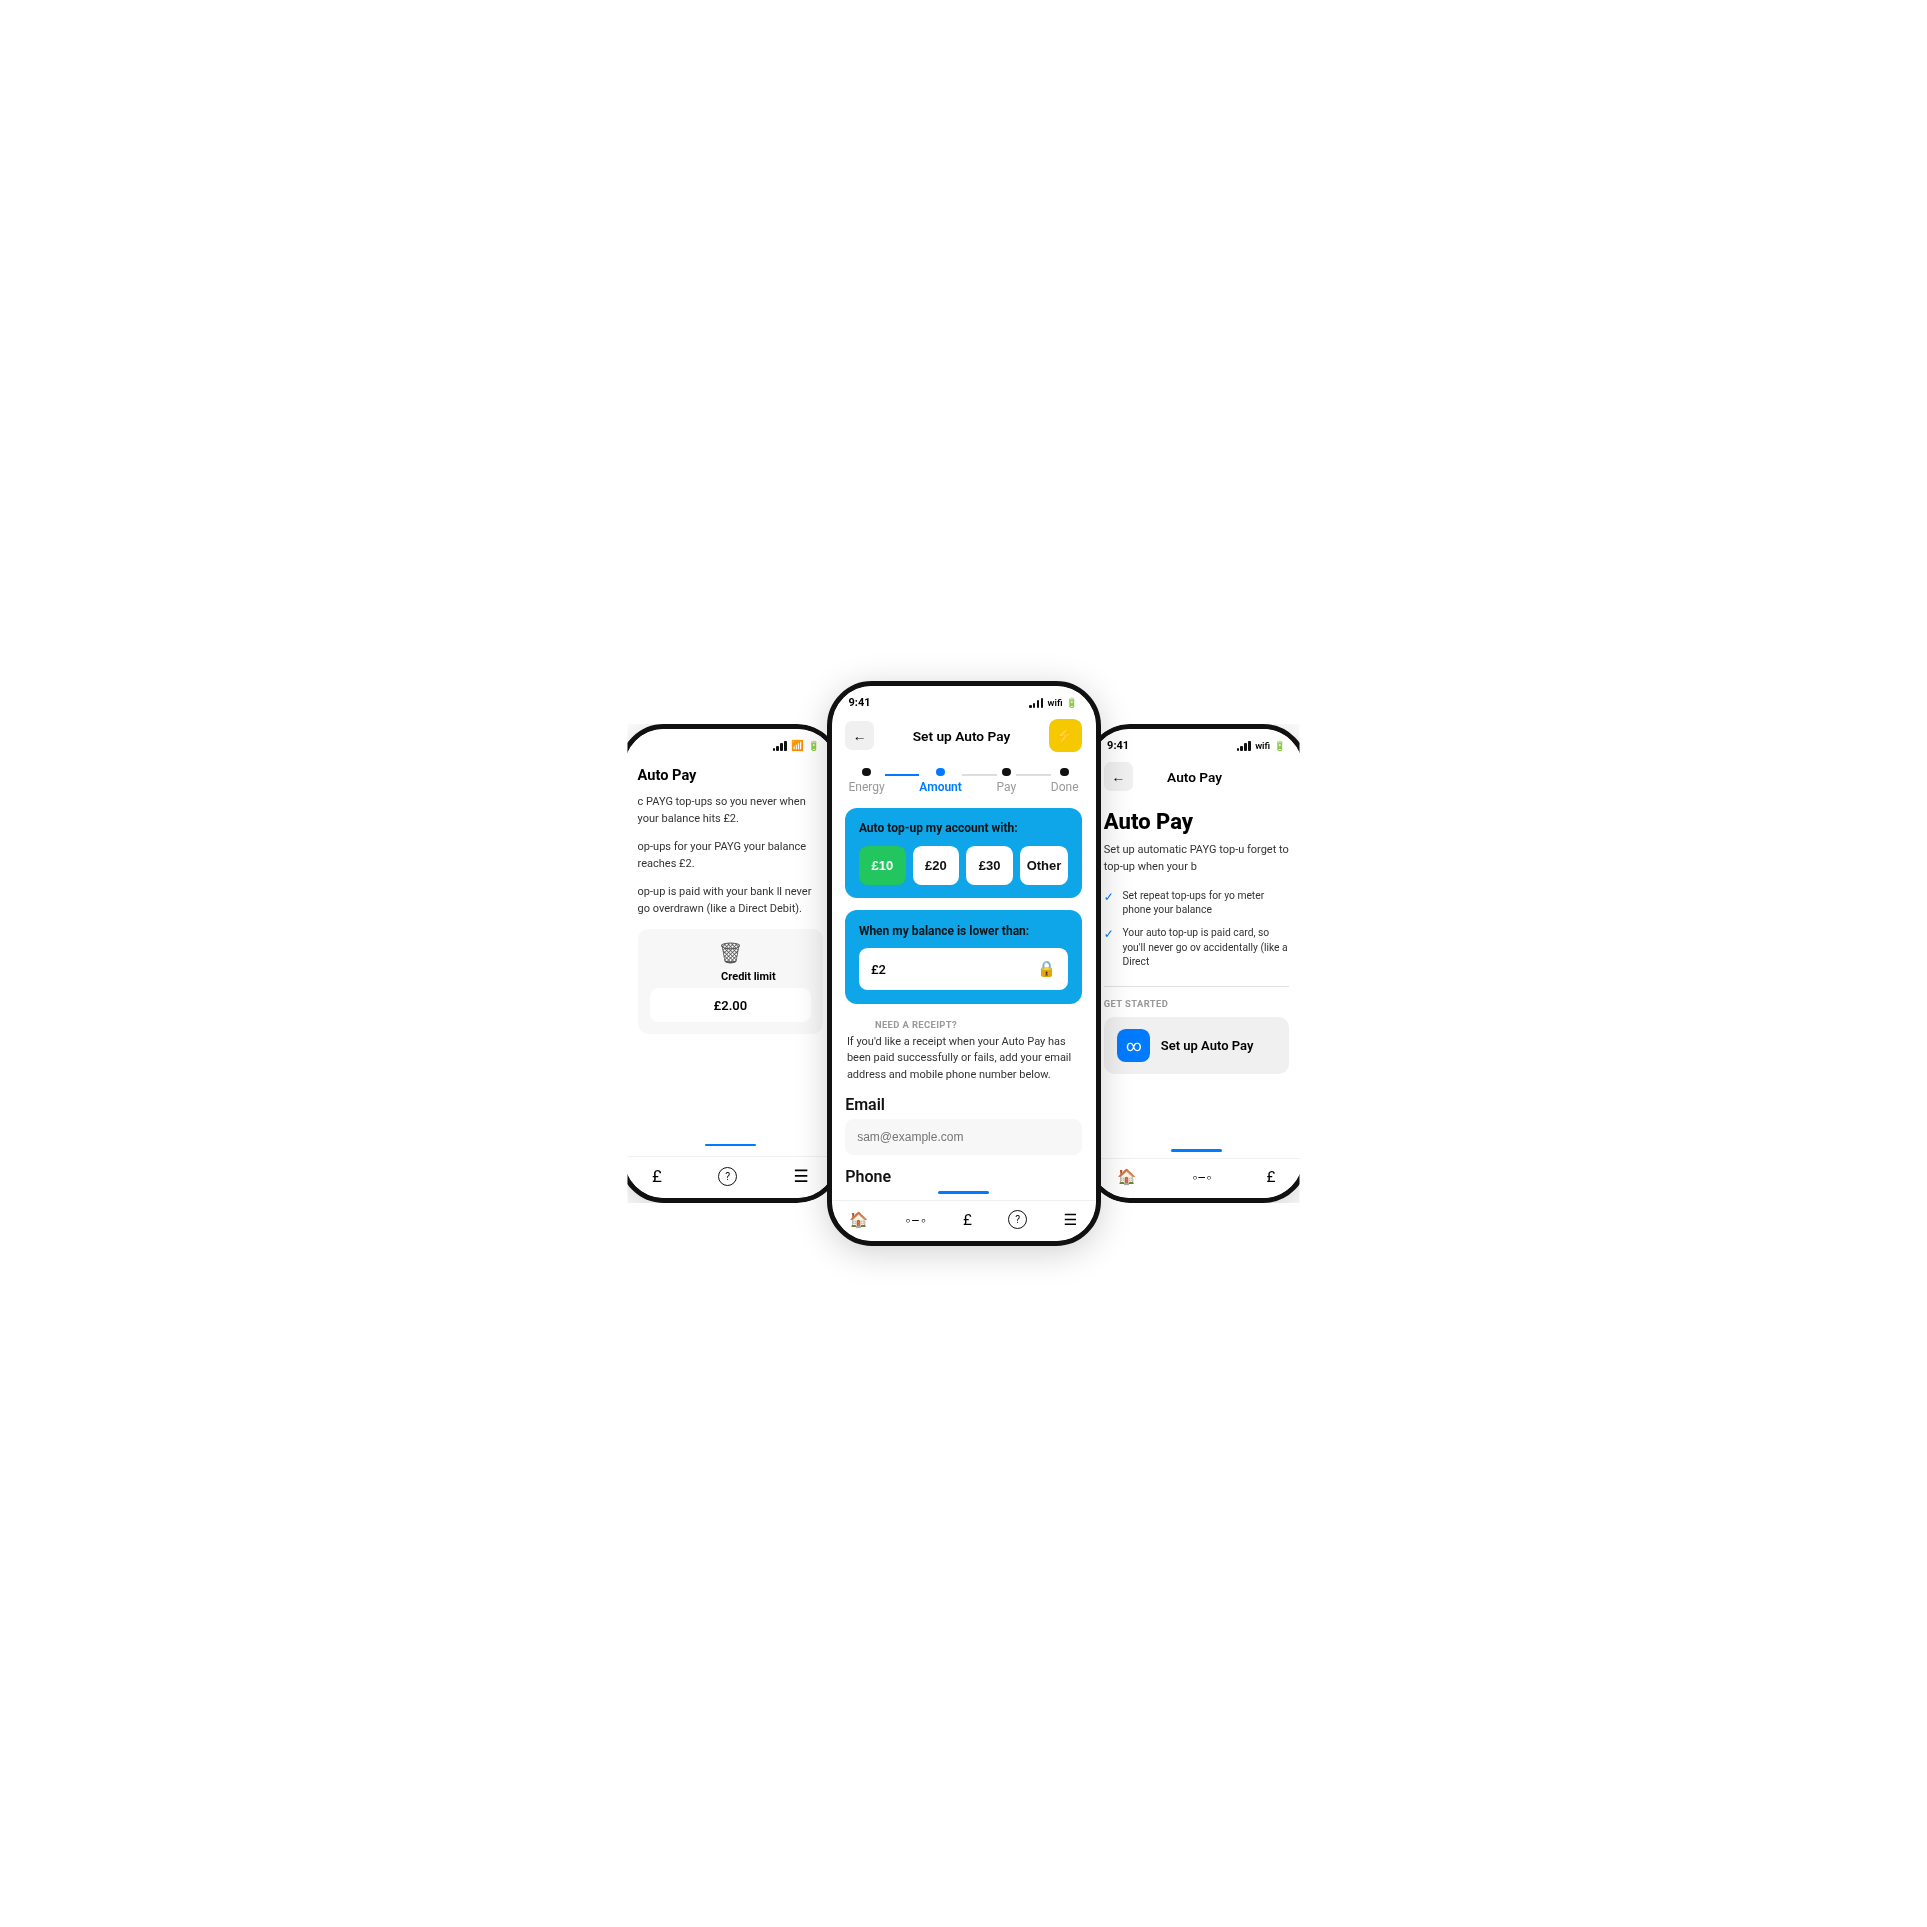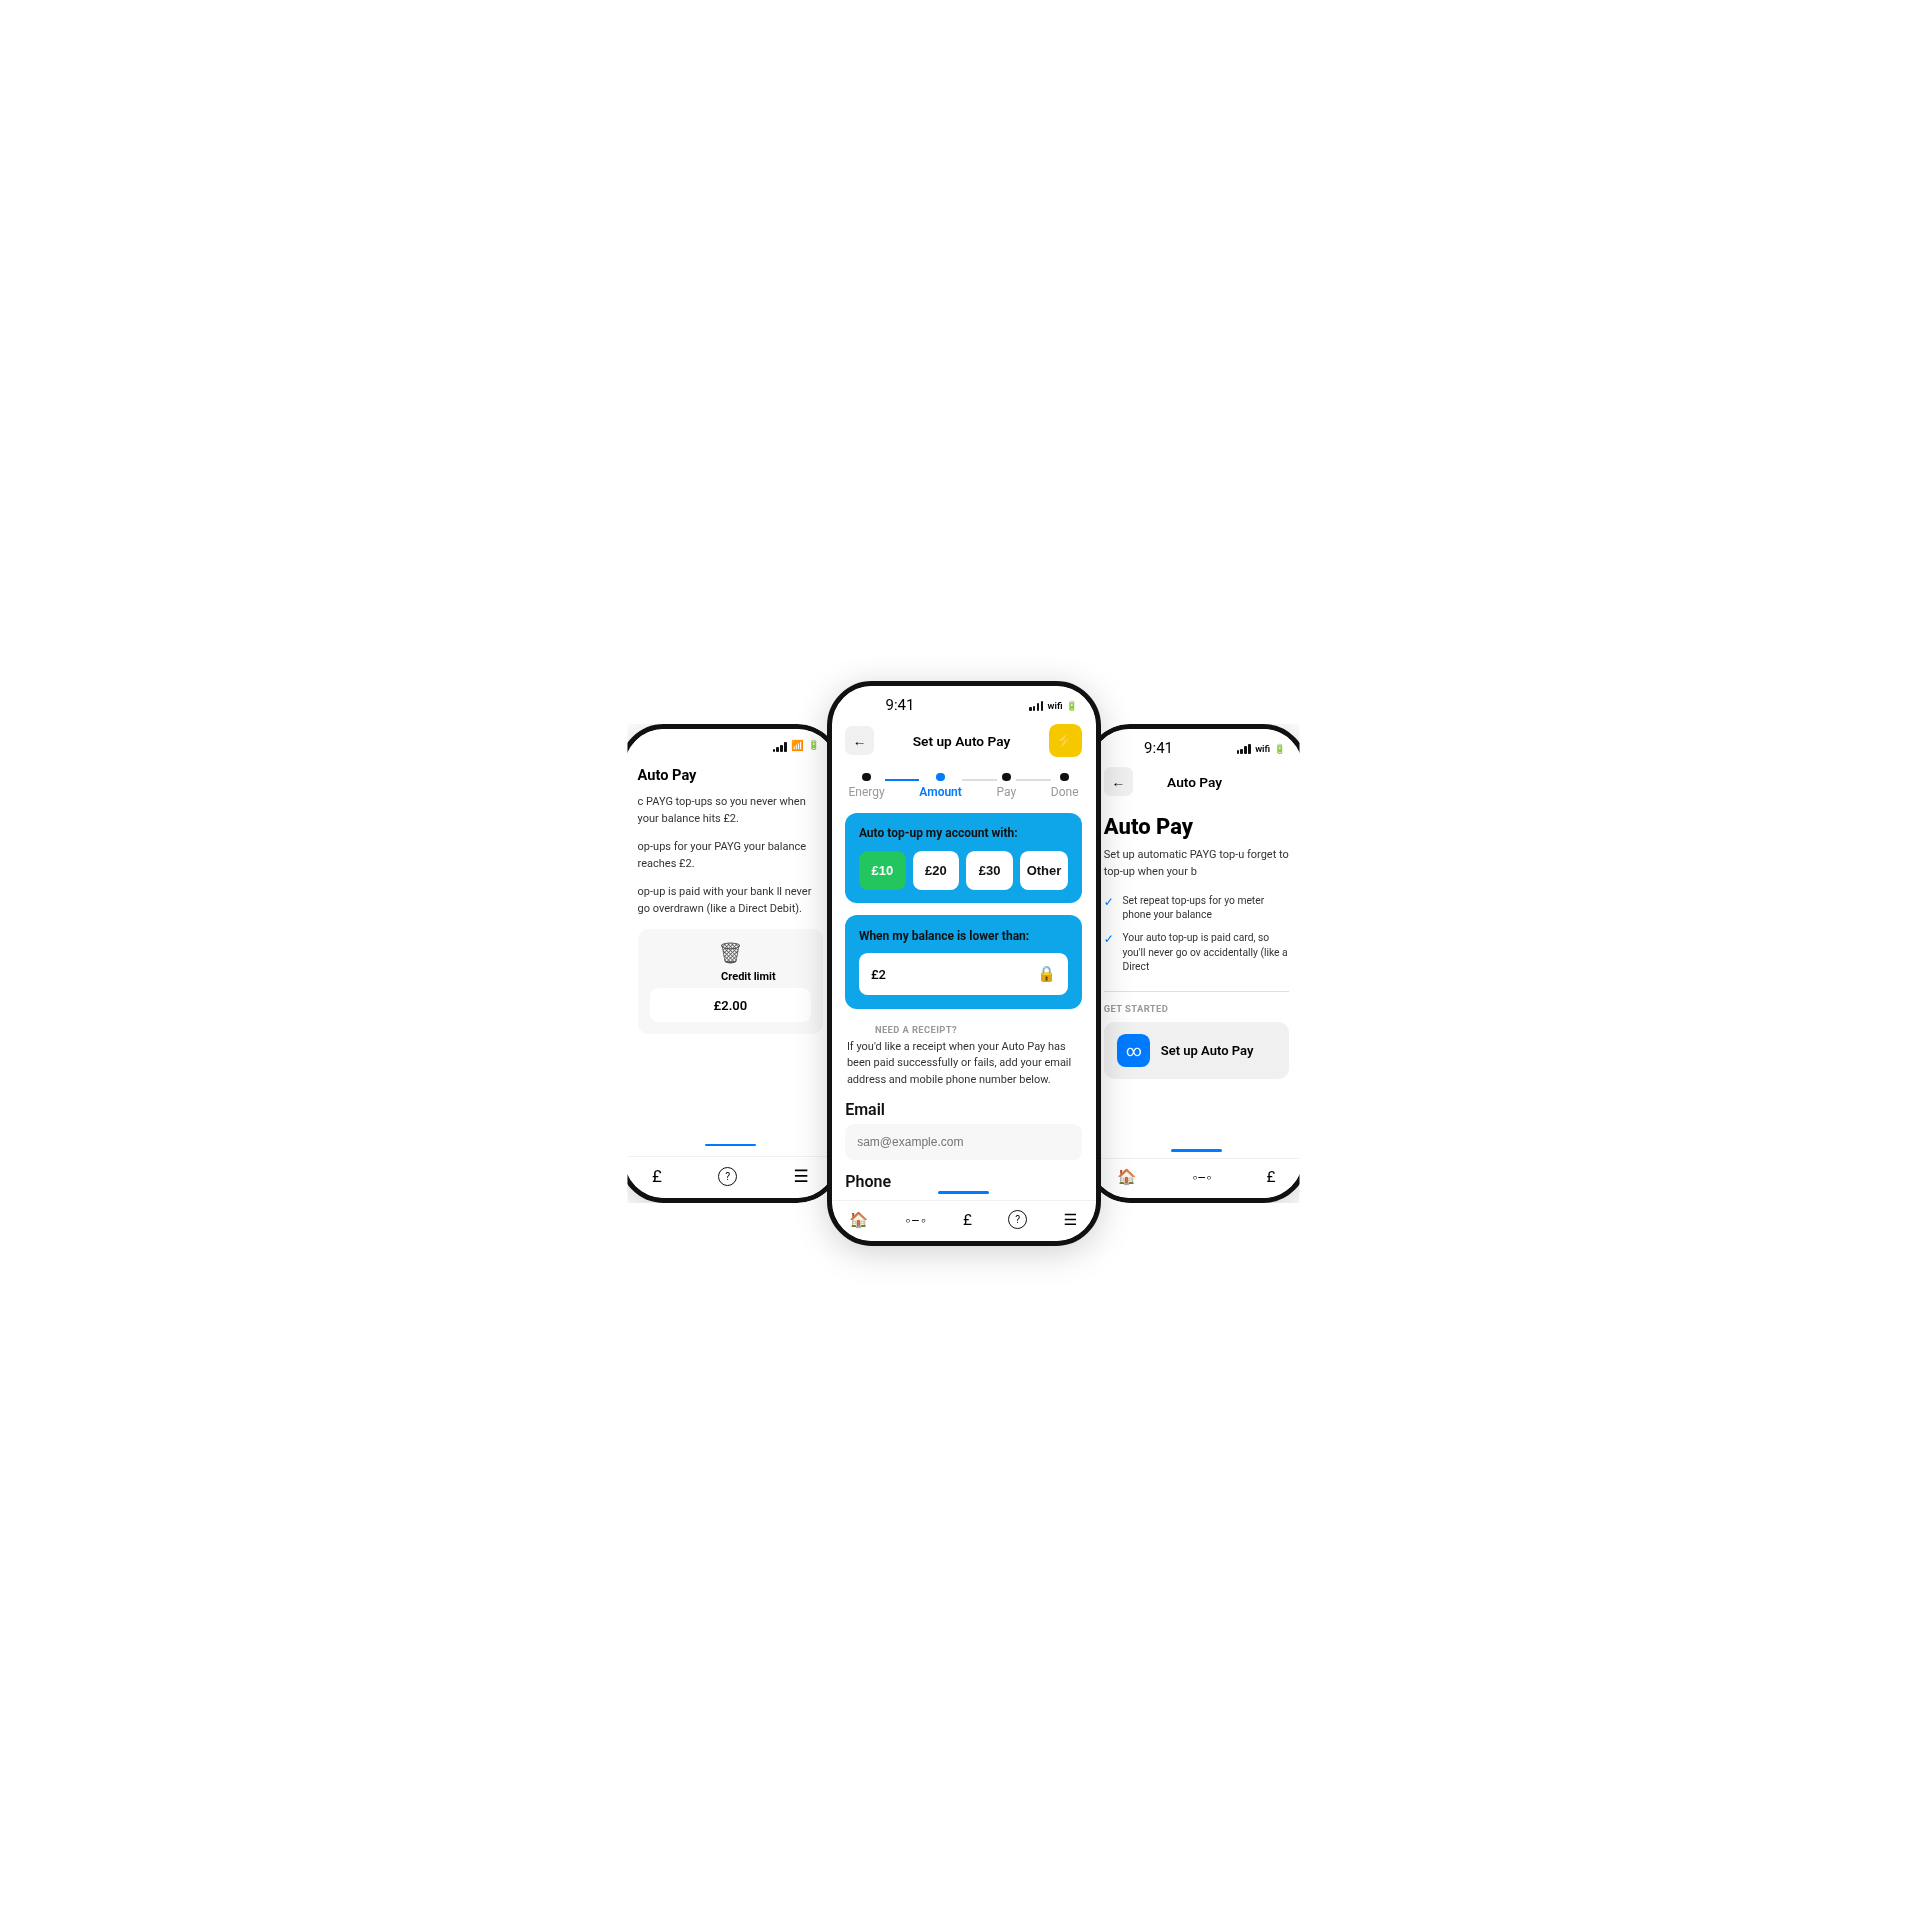--- a/index.html
+++ b/index.html
@@ -62,24 +62,25 @@
 
     
     .status-bar {
       display: flex;
       justify-content: space-between;
       align-items: center;
       padding: 10.3px 17px 3.4px;
       font-size: 10.3px;
       font-weight: 600;
     }
-    .status-bar .time { font-size: 15px; font-weight: 400; margin-left: 37px; }
+    .status-bar .time { font-size: 11px; font-weight: 700; }
     .status-icons {
       display: flex;
       gap: 4.3px;
+      align-items: center;
     }
     .signal-bars { display: flex; align-items: flex-end; gap: 1.3px; }
     .signal-bars span {
       background: #111;
       border-radius: 0.9px;
       width: 2.6px;
     }
 
     
     .nav-bar {

